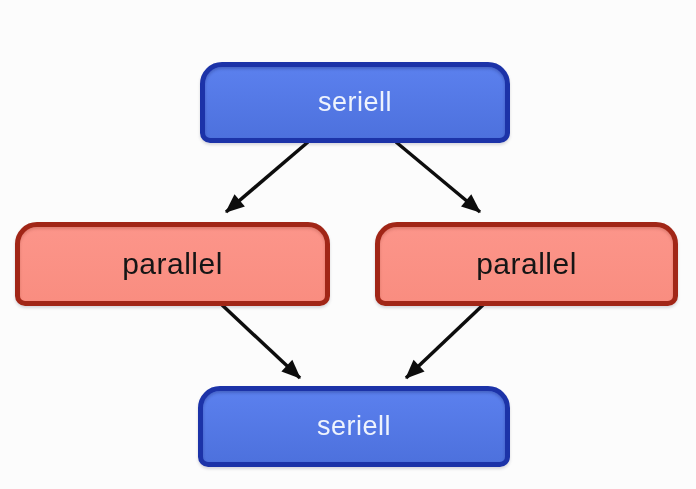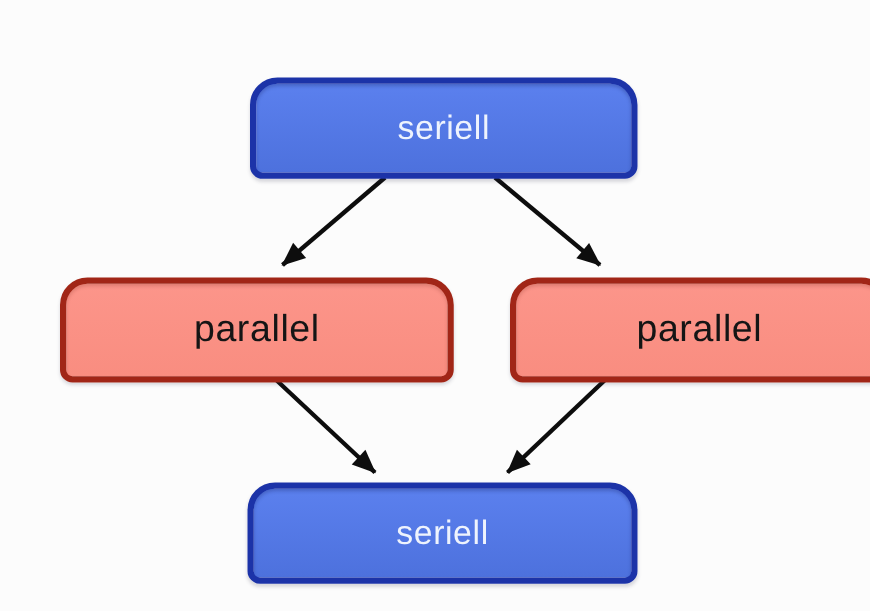--- a/index.html
+++ b/index.html
@@ -30,21 +30,20 @@
     background: linear-gradient(180deg, #5b80ee 0%, #4d71dd 100%);
     border-color: #1c33a8;
     color: #eef3fd;
     box-shadow: inset 0 2px 3px rgba(10,20,80,0.25), 0 2px 3px rgba(50,50,80,0.18);
   }
   .node-red {
     background: linear-gradient(180deg, #fc958a 0%, #f98d80 100%);
     border-color: #a12617;
     color: #151515;
     box-shadow: inset 0 2px 3px rgba(90,15,5,0.18), 0 2px 3px rgba(50,50,80,0.18);
-    margin-left: 33px;
   }
   .node-seriell-top    { left: 200px; top: 62px;  width: 310px; height: 81px; }
   .node-parallel-left  { left: 15px;  top: 222px; width: 315px; height: 84px; }
   .node-parallel-right { left: 375px; top: 222px; width: 303px; height: 84px; }
   .node-seriell-bottom { left: 198px; top: 386px; width: 312px; height: 81px; }
   .node-label-blue {
     font-size: 27px;
     letter-spacing: 0.5px;
     font-weight: 400;
   }

